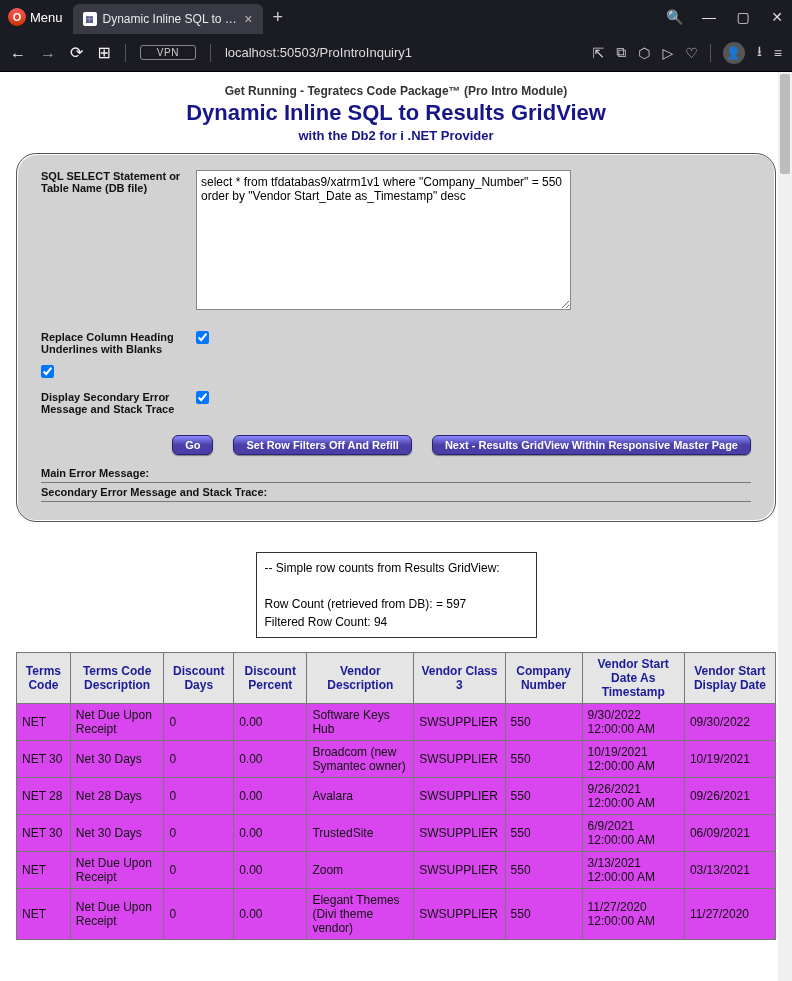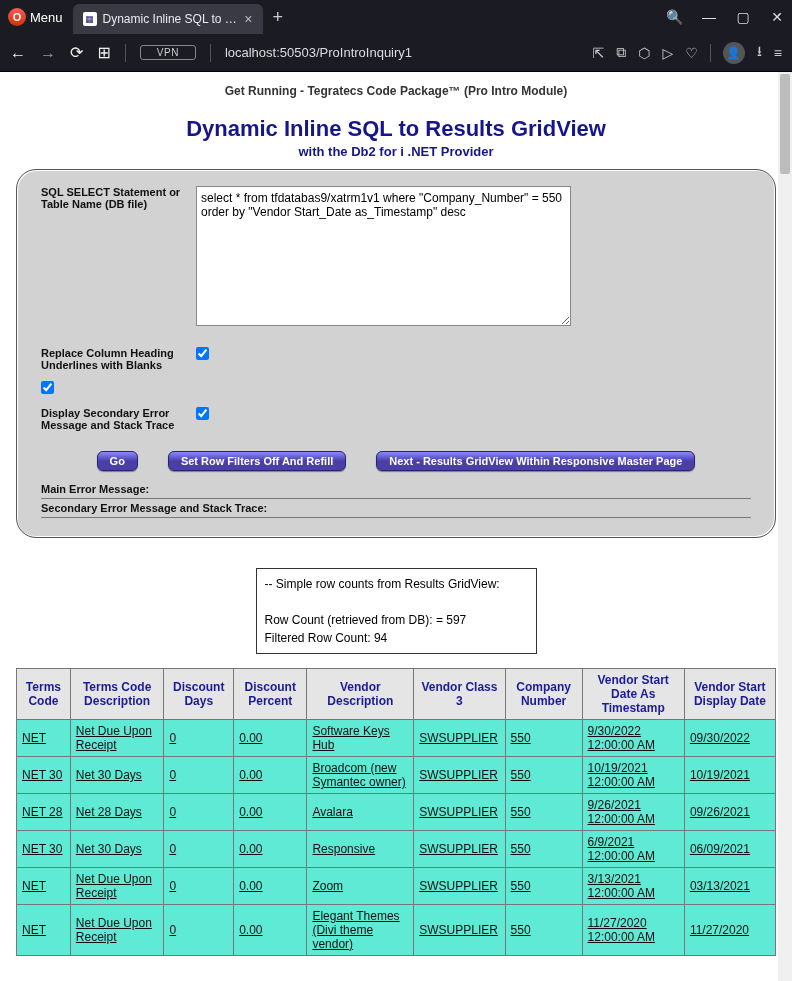--- a/index.html
+++ b/index.html
@@ -66,35 +66,35 @@
 .page-viewport {
   background:#fff;
   height: calc(981px - 34px - 38px);
   overflow:auto;
   position:relative;
 }
 .scrollbar-fake{position:absolute;right:0;top:0;width:14px;height:100%;background:#f0f0f0;}
 .scroll-thumb{position:absolute;right:2px;top:2px;width:10px;height:100px;background:#bcbcbc;border-radius:2px;}
 .page { padding: 12px 16px 40px 16px; }
 .header-small { text-align:center; font-size:12px; font-weight:bold; color:#333;}
-.header-big { text-align:center; font-size:22px; font-weight:bold; color:#16168a; margin-top:18px;}
+.header-big { text-align:center; font-size:22px; font-weight:bold; color:#16168a; margin-top:2px;}
 .header-sub { text-align:center; font-size:13px; font-weight:bold; color:#16168a; margin-top:2px; margin-bottom:10px;}
 .panel {
   border:1px solid #555;
   border-radius:20px;
   background:#d2d2d2;
   padding:16px 24px;
   box-shadow:1px 1px 0 #fff inset,-1px -1px 0 #fff inset;
 }
 .form-row { display:flex; margin-bottom:18px; }
 .form-row .lab { width:155px; font-size:11px; font-weight:bold; color:#111; padding-right:8px;}
 .form-row .val { flex:1; }
 textarea.sql { width:375px; height:140px; font-family:Arial; font-size:12px; padding:4px; resize:both; background:#fff;border:1px solid #888;}
 input.txt { width:275px; font-size:12px; padding:2px 4px; border:1px solid #888;}
-.btnrow { display:flex; gap:30px; justify-content:center; padding:4px 0 8px 0; flex-wrap:wrap;}
+.btnrow { display:flex; gap:20px; justify-content:flex-end; padding:4px 0 8px 0; flex-wrap:wrap;}
 .btn3d {
   font-size:11px; font-weight:bold; color:#fff;
   background:linear-gradient(180deg,#8a8aff 0%,#4a3fa6 50%,#4a3fa6 100%);
   border:1px solid #2b2170;
   border-radius:6px;
   padding:3px 12px;
   box-shadow:0 1px 1px rgba(0,0,0,.4);
   cursor:pointer;
 }
 .err-block { margin-top:4px; }
@@ -105,21 +105,21 @@
   border:1px solid #333;
   padding:6px 8px;
   font-size:12px;
   line-height:1.5;
   margin:30px auto 14px auto;
   white-space:pre-line;
 }
 table.grid { border-collapse:collapse; width:100%; table-layout:auto; }
 table.grid th, table.grid td { border:1px solid #777; padding:4px 5px; vertical-align:middle;}
 table.grid th { background:#e5e5e5; color:#1b1b9a; font-size:12px; font-weight:bold; text-align:center;}
-table.grid td { background:#5eead4; font-size:12px; color:#111;text-decoration:underline;}
+table.grid td { background:#d946ef; font-size:12px; color:#111;}
 </style>
 </head>
 <body>
 
 <div class="titlebar">
   <div class="opera-badge">O</div>
   <div class="menu-label">Menu</div>
   <div class="tab">
     <div class="favicon">▦</div>
     <div class="label">Dynamic Inline SQL to Resu</div>
@@ -255,21 +255,21 @@
             <td>SWSUPPLIER</td>
             <td>550</td>
             <td>9/26/2021 12:00:00 AM</td>
             <td>09/26/2021</td>
           </tr>
           <tr>
             <td>NET 30</td>
             <td>Net 30 Days</td>
             <td>0</td>
             <td>0.00</td>
-            <td>Responsive</td>
+            <td>TrustedSite</td>
             <td>SWSUPPLIER</td>
             <td>550</td>
             <td>6/9/2021 12:00:00 AM</td>
             <td>06/09/2021</td>
           </tr>
           <tr>
             <td>NET</td>
             <td>Net Due Upon Receipt</td>
             <td>0</td>
             <td>0.00</td>

